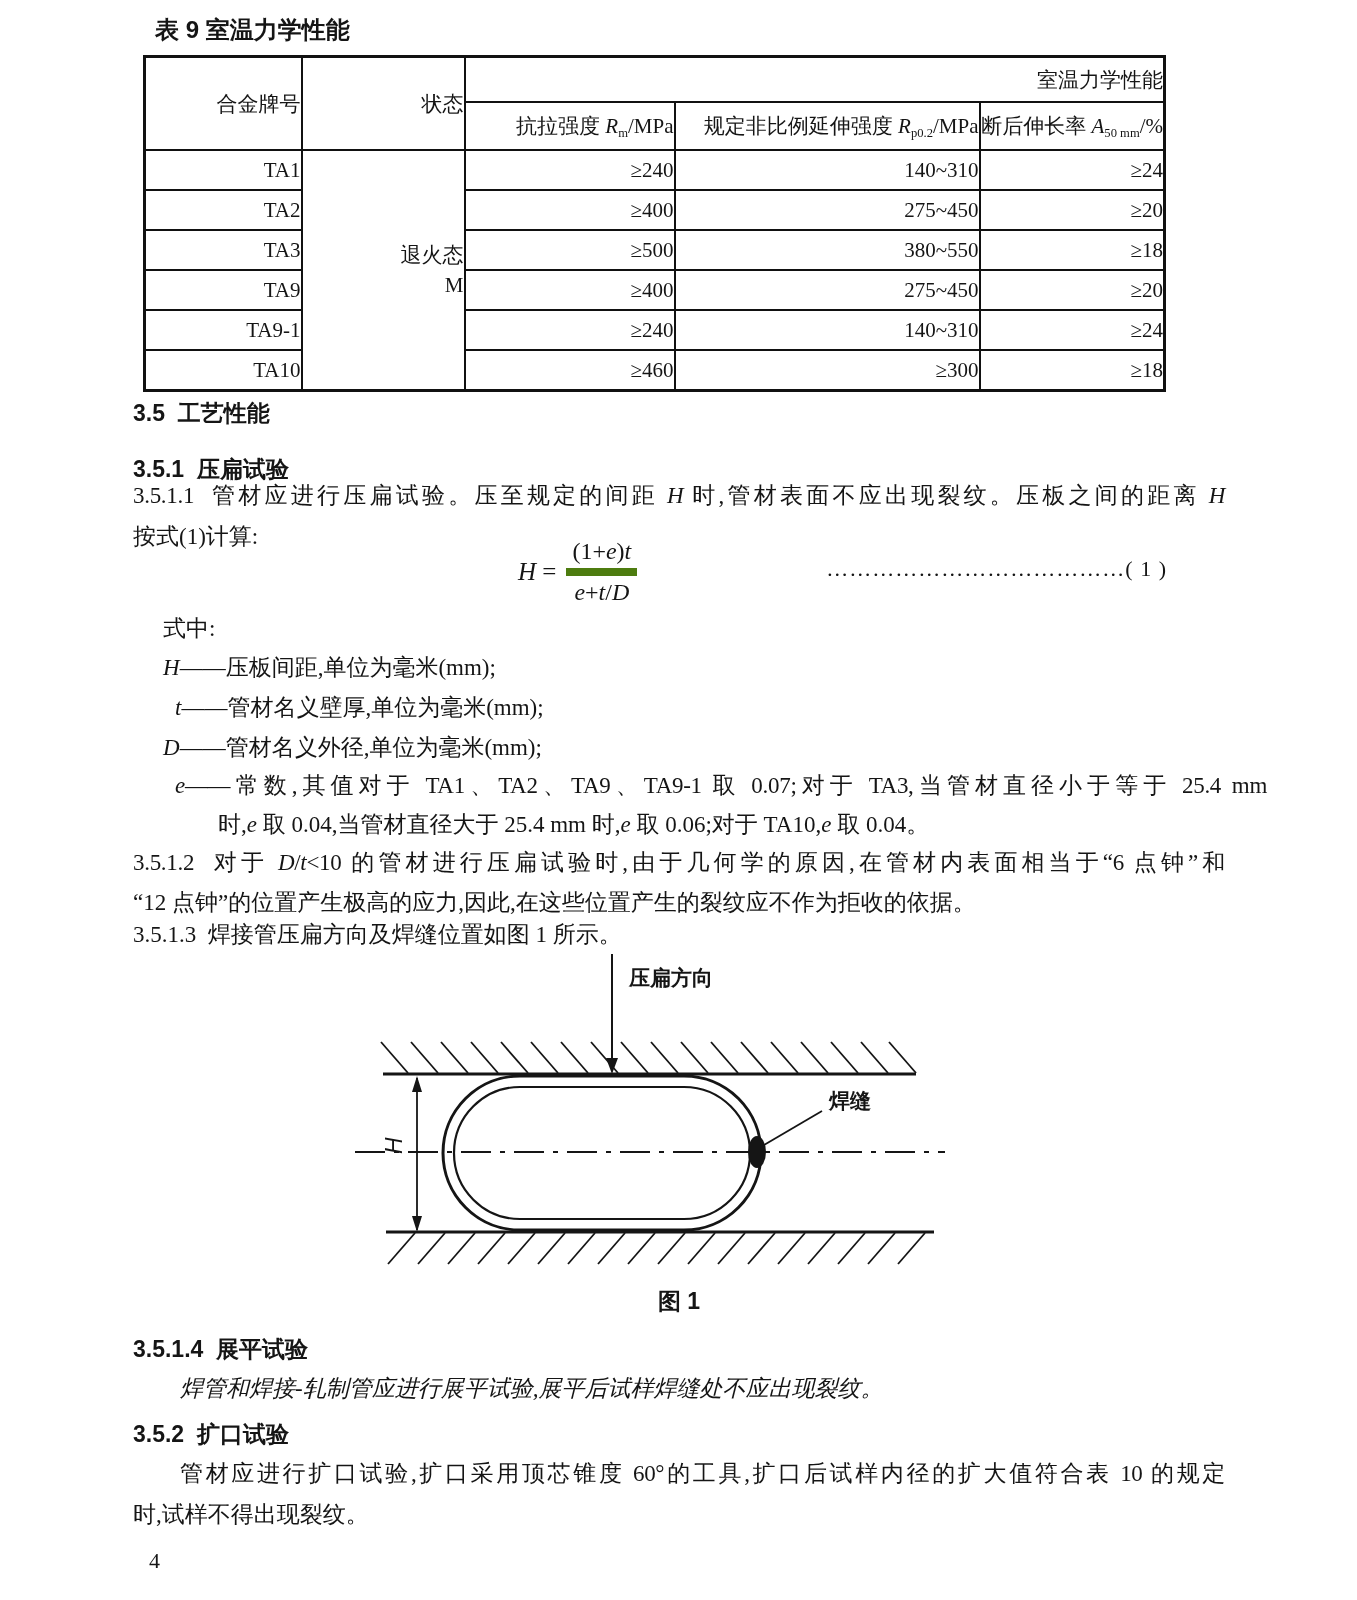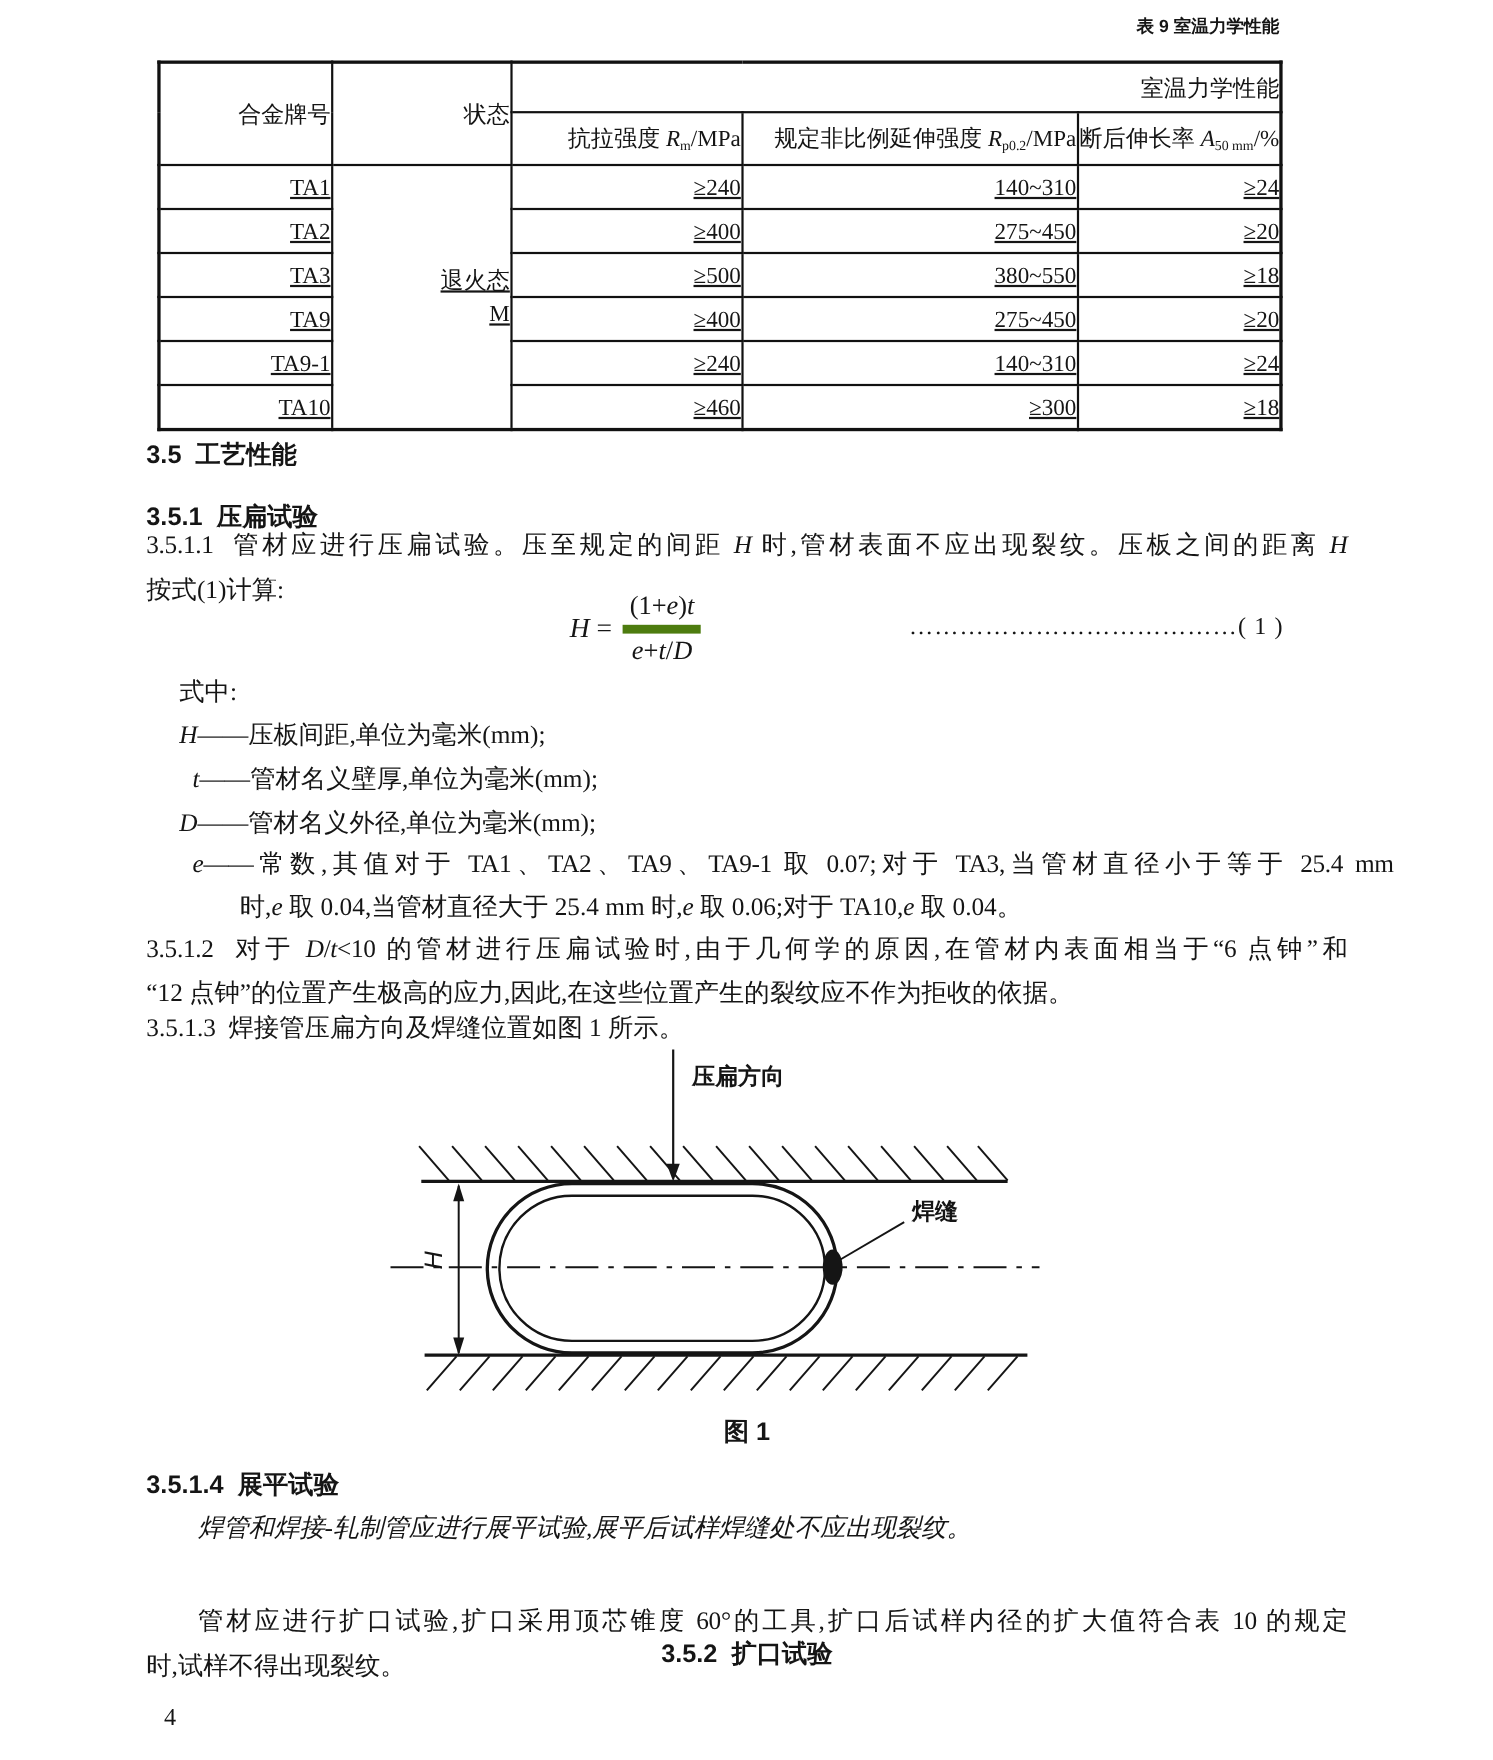--- a/index.html
+++ b/index.html
@@ -8,30 +8,30 @@
     font-family:"Liberation Serif","DejaVu Serif",serif;color:#151515;
     overflow:hidden;
   }
   .abs{position:absolute;}
   .txt{position:absolute;left:133px;width:1092px;font-size:23px;line-height:34px;white-space:pre;}
   .jfull{white-space:pre-wrap;text-align:justify;text-align-last:justify;letter-spacing:-0.3px;}
   .hd{font-family:"Liberation Sans","DejaVu Sans",sans-serif;font-weight:bold;font-size:23px;}
   .it{font-family:"Liberation Serif","DejaVu Serif",serif;font-style:italic;}
   .sub{font-size:0.6em;vertical-align:-0.28em;}
   
-  .tbl-title{position:absolute;left:143px;top:14px;width:1020px;text-align:right;
-    font-family:"Liberation Sans","DejaVu Sans",sans-serif;font-weight:bold;font-size:16px;}
+  .tbl-title{position:absolute;left:155px;top:14px;width:1020px;text-align:left;
+    font-family:"Liberation Sans","DejaVu Sans",sans-serif;font-weight:bold;font-size:24px;}
   table.props{position:absolute;left:143px;top:55px;width:1020px;border-collapse:collapse;
     table-layout:fixed;font-size:21px;}
   table.props{border:3px solid #111;}
   table.props th,table.props td{border:2px solid #111;text-align:right;vertical-align:middle;
     padding:0;font-weight:normal;}
   table.props tr.hr1 th{height:43px;}
   table.props tr.hr2 th{height:46px;}
-  table.props td{height:38px;text-decoration:underline;}
+  table.props td{height:38px;}
   .state-cell span{display:block;line-height:30px;margin-left:20px;}
   
   .formula-row{position:absolute;left:133px;top:534px;width:1092px;height:76px;}
   .frac-group{position:absolute;left:385px;top:0;height:76px;display:flex;align-items:center;
     font-size:25px;}
   .frac{display:inline-flex;flex-direction:column;text-align:center;margin-left:10px;font-size:24px;}
   .frac .num{padding:0 6px 3px;border-bottom:8px solid #4d7c0f;}
   .frac .den{padding:3px 6px 0;}
   .dots-group{position:absolute;right:58px;top:22px;font-size:22px;letter-spacing:1px;}
   
@@ -195,17 +195,17 @@
       <line x1="525" y1="285" x2="498" y2="316"></line>
     <line x1="555" y1="285" x2="528" y2="316"></line>
       <line x1="585" y1="285" x2="558" y2="316"></line>
   </g>
 </svg>
 
 <div class="fig-caption">图 1</div>
 
 <div class="txt hd" style="top:1332px;">3.5.1.4  展平试验</div>
 <div class="txt" style="top:1372px;padding-left:47px;font-style:italic;">焊管和焊接-轧制管应进行展平试验,展平后试样焊缝处不应出现裂纹。</div>
-<div class="txt hd" style="top:1486px;text-align:center;">3.5.2  扩口试验</div>
+<div class="txt hd" style="top:1417px;">3.5.2  扩口试验</div>
 <div class="txt jfull" style="top:1457px;text-indent:47px;">管材应进行扩口试验,扩口采用顶芯锥度 60°的工具,扩口后试样内径的扩大值符合表 10 的规定</div>
 <div class="txt" style="top:1498px;">时,试样不得出现裂纹。</div>
 
 <div class="pageno">4</div>
 
 </body></html>

